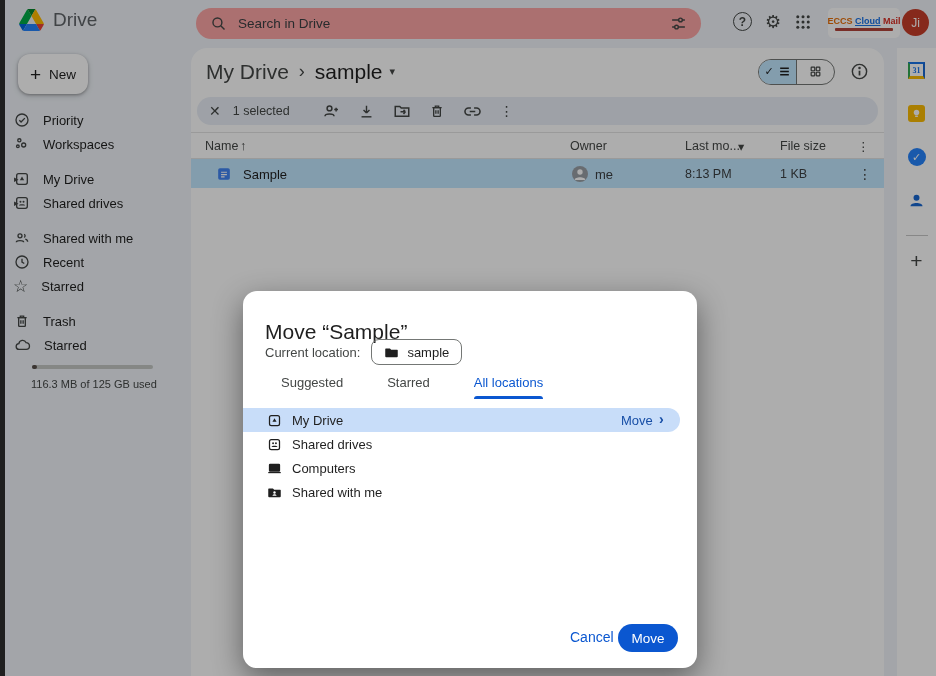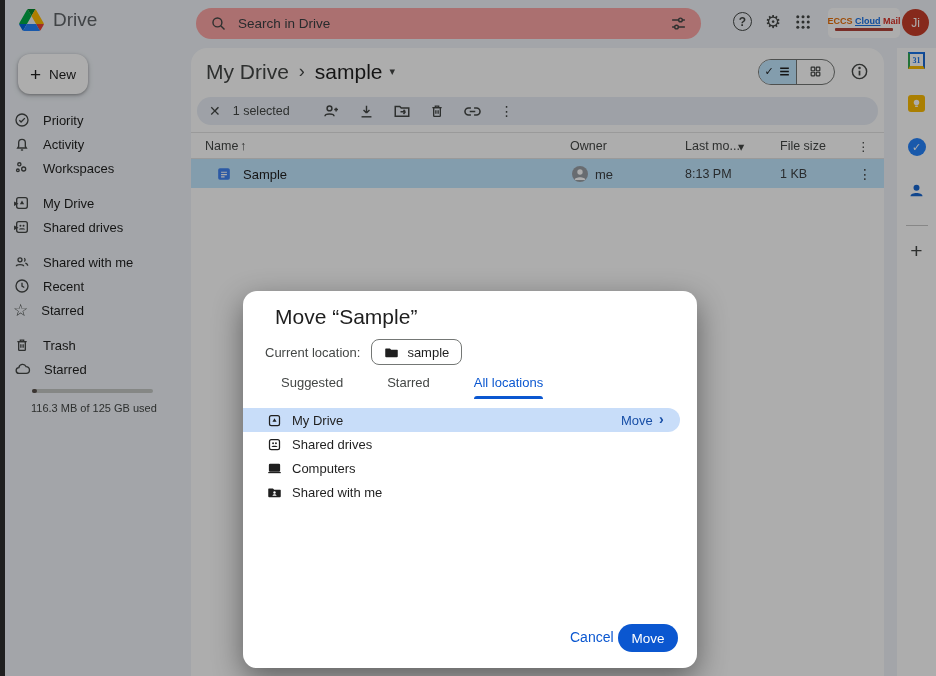--- a/index.html
+++ b/index.html
@@ -98,36 +98,36 @@
   .r-avatar { left: 381px; width: 16px; height: 16px; border-radius: 50%; background: #9aa0a6; overflow: hidden; }
   .r-owner { left: 404px; font-size: 13px; color: #3c4043; }
   .r-last { left: 494px; font-size: 12.5px; color: #3c4043; }
   .r-size { left: 589px; font-size: 12.5px; color: #3c4043; }
   .r-kebab { left: 667px; }
 
   
   .rail { position: absolute; left: 897px; top: 48px; width: 39px; bottom: 0; background: #fff;
     display: flex; flex-direction: column; align-items: center; }
   .rail-ic { margin-top: 26px; cursor: pointer; }
-  .rail-ic.first { margin-top: 4px; font-family: Liberation Serif, serif; }
+  .rail-ic.first { margin-top: 14px; font-family: Liberation Serif, serif; }
   .rail-divider { margin-top: 26px; width: 22px; height: 1px; background: #c7c7c7; }
   .rail-plus { margin-top: 14px; font-size: 21px; color: #444746; line-height: 1; cursor: pointer; }
   .cal-icon { width: 17px; height: 17px; background: #fff; border-style: solid; border-width: 2px 2px 3px 2px;
     border-color: #1a73e8 #1967d2 #fbbc04 #34a853; display: flex; align-items: center; justify-content: center;
     font-size: 8px; font-weight: bold; color: #1a73e8; }
   .keep-icon { width: 17px; height: 17px; background: #fbbc04; border-radius: 3px;
     display: flex; align-items: center; justify-content: center; }
   .tasks-icon { width: 18px; height: 18px; background: #2684fc; border-radius: 50%;
     display: flex; align-items: center; justify-content: center; color: #fff; font-size: 11px; font-weight: bold; }
 
   
   .scrim { position: absolute; inset: 0; background: rgba(0,0,0,0.32); z-index: 50; }
   .dialog { position: absolute; left: 243px; top: 291px; width: 454px; height: 377px; background: #fff;
     border-radius: 14px; z-index: 100; box-shadow: 0 10px 30px rgba(0,0,0,.45); }
-  .dlg-title { position: absolute; left: 22px; top: 14px; font-size: 21px; color: #1f1f1f; margin-left: 10px; }
+  .dlg-title { position: absolute; left: 22px; top: 29px; font-size: 21px; color: #1f1f1f; }
   .dlg-loc-row { position: absolute; left: 22px; top: 48px; display: flex; align-items: center; gap: 11px; }
   .dlg-loc-label { font-size: 13px; color: #444746; }
   .loc-chip { height: 26px; border: 1px solid #747775; border-radius: 8px; display: flex; align-items: center;
     gap: 8px; padding: 0 12px; cursor: pointer; }
   .loc-chip-text { font-size: 13px; color: #1f1f1f; }
   .dlg-tabs { position: absolute; left: 22px; top: 84px; display: flex; gap: 28px; }
   .dlg-tab { position: relative; font-size: 13px; font-weight: 500; color: #444746; padding-bottom: 9px; cursor: pointer; margin-left: 16px; }
   .dlg-tab.active { color: #0b57d0; }
   .dlg-tab.active::after { content: ""; position: absolute; left: 0; right: 0; bottom: 0; height: 3px;
     background: #0b57d0; border-radius: 3px 3px 0 0; }
@@ -219,29 +219,20 @@
         <svg width="16" height="16" viewBox="0 0 24 24" fill="none" stroke="currentColor" stroke-width="2">
             <circle cx="12" cy="12" r="9"></circle>
             <path d="m8 12.3 2.6 2.6L16.3 9.2"></path>
           </svg>
       </span>
       <span class="nav-label">Priority</span>
     </div>
     <div class="nav-item">
       <span class="ic">
         <svg width="16" height="16" viewBox="0 0 24 24" fill="none" stroke="currentColor" stroke-width="2">
-            <path d="M5.5 18h13l-1.5-2.3V10a5 5 0 1 0-10 0v5.7z"></path>
-            <path d="M10.3 21h3.4"></path>
-          </svg>
-      </span>
-      <span class="nav-label">Activity</span>
-    </div>
-    <div class="nav-item">
-      <span class="ic">
-        <svg width="16" height="16" viewBox="0 0 24 24" fill="none" stroke="currentColor" stroke-width="2">
             <circle cx="8" cy="6.5" r="2.4"></circle>
             <circle cx="5.8" cy="15.5" r="2"></circle>
             <circle cx="14.5" cy="13.5" r="3"></circle>
           </svg>
       </span>
       <span class="nav-label">Workspaces</span>
     </div>
 
     <div class="nav-gap"></div>
 

